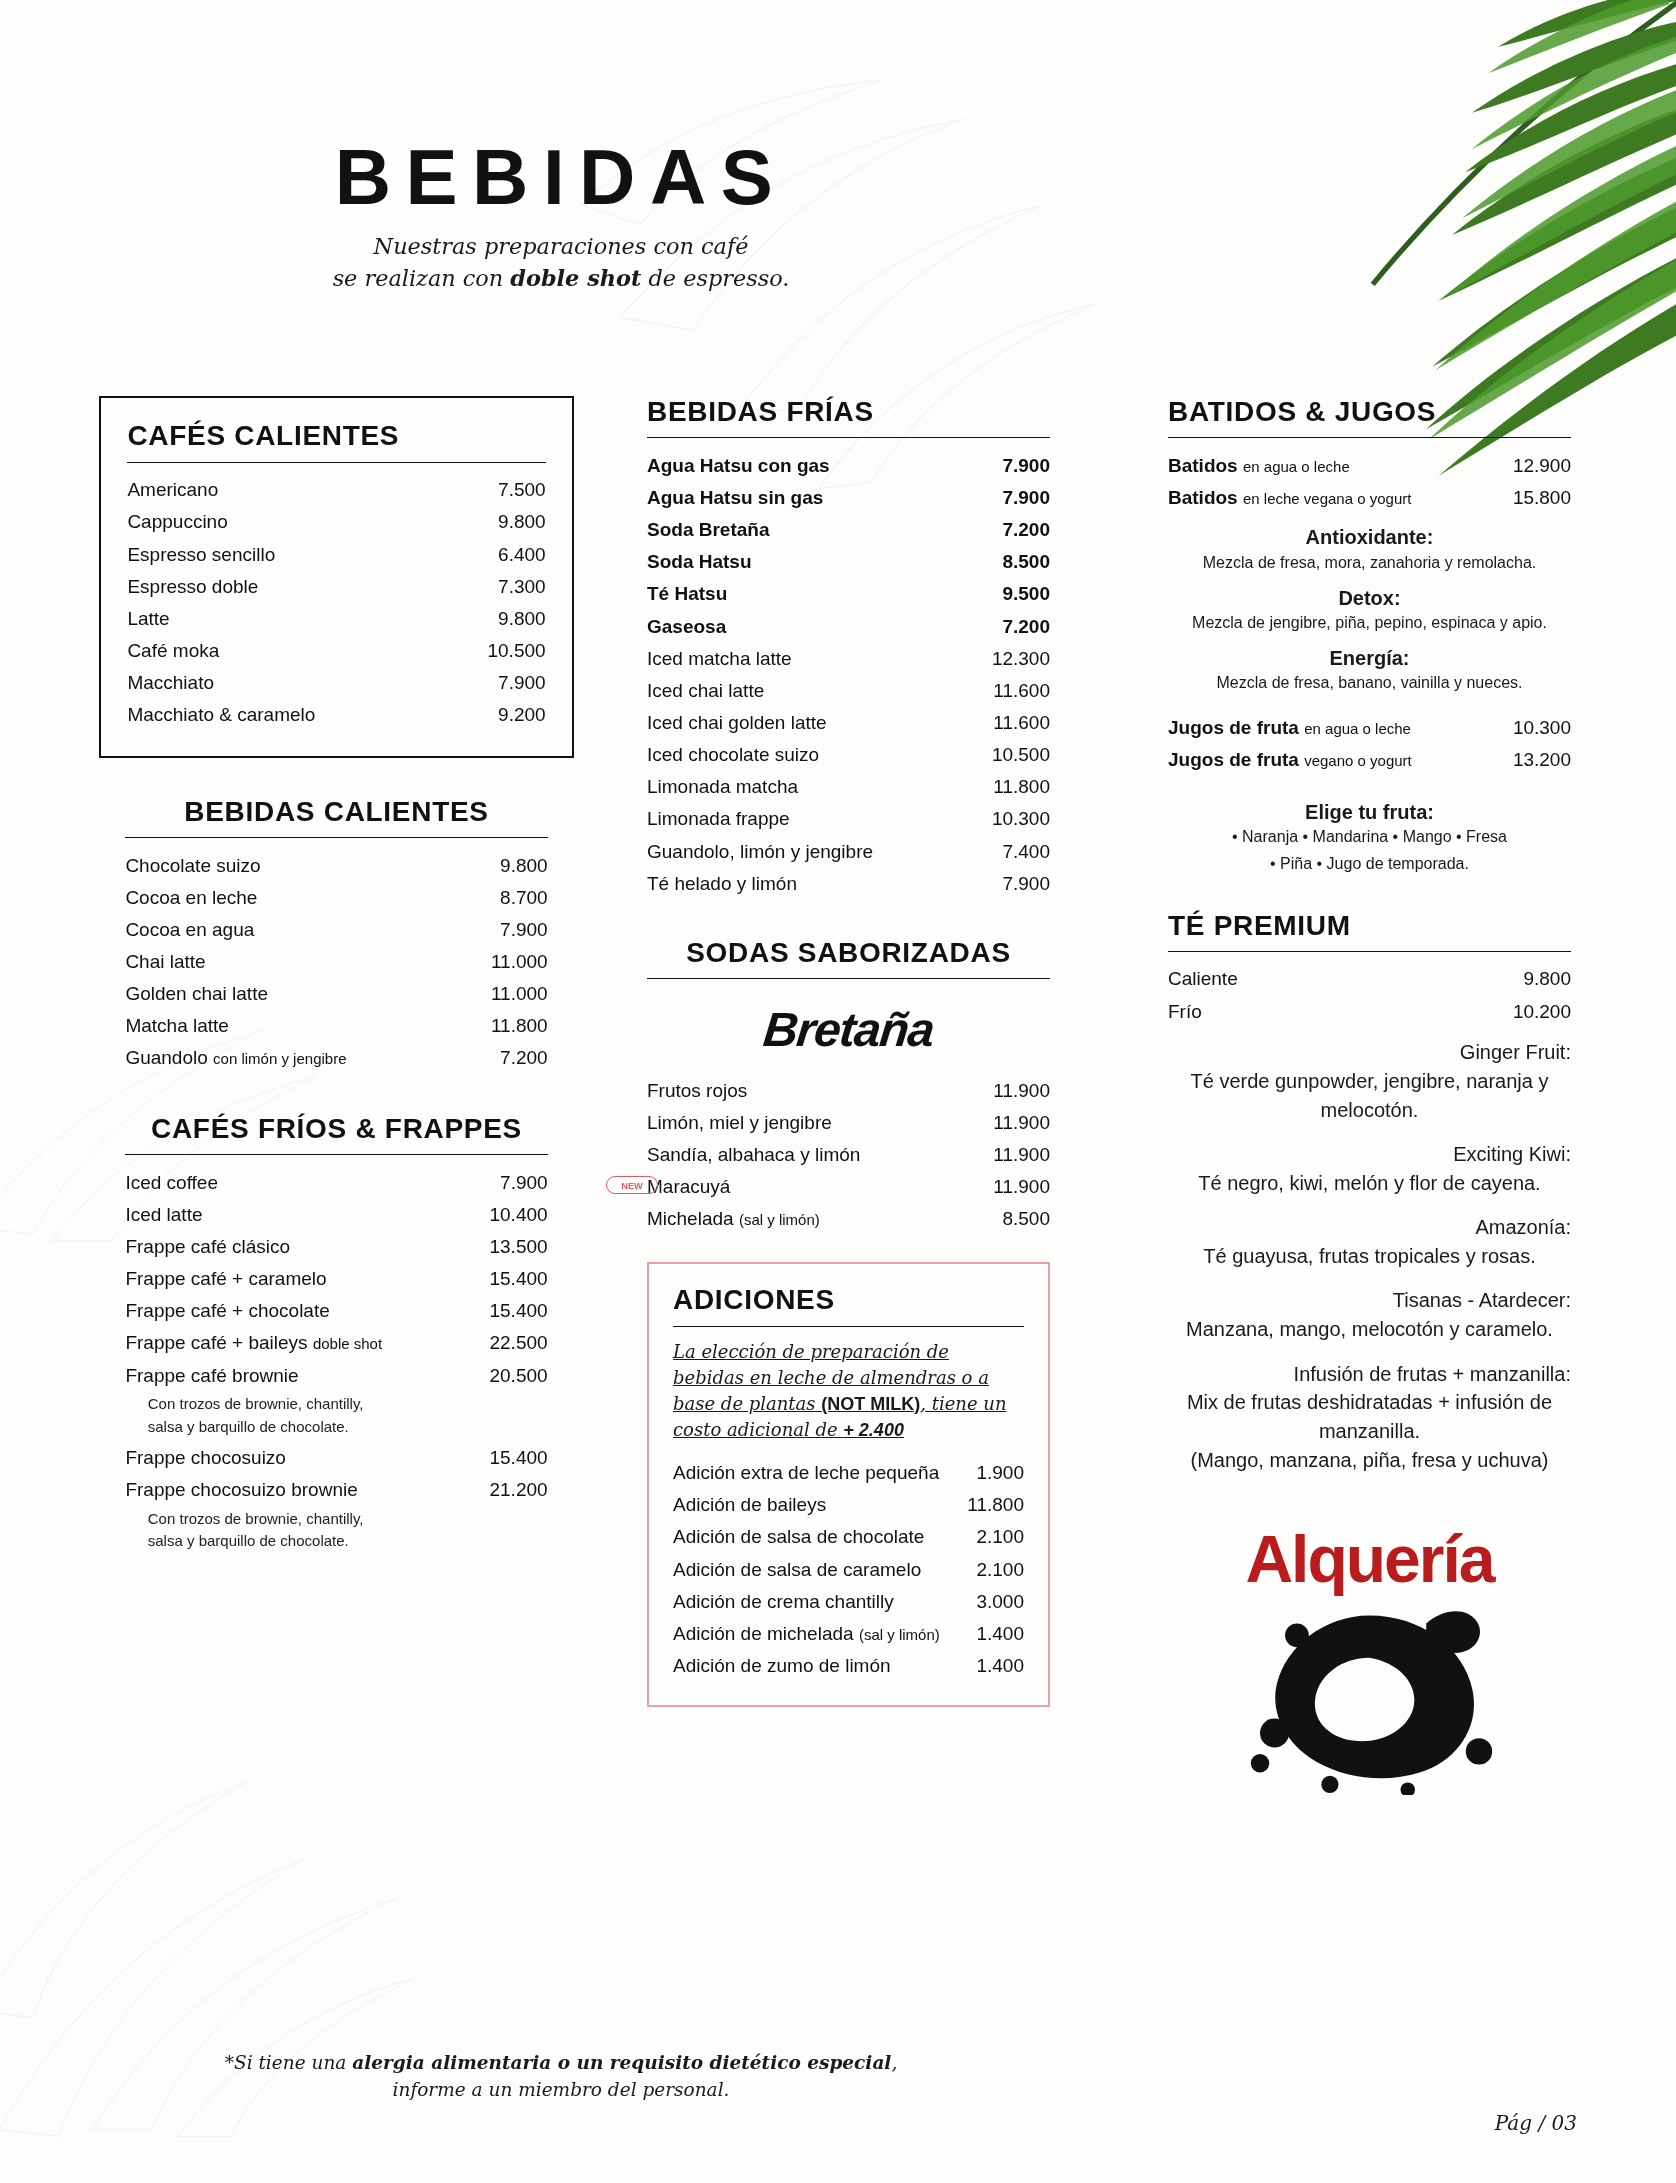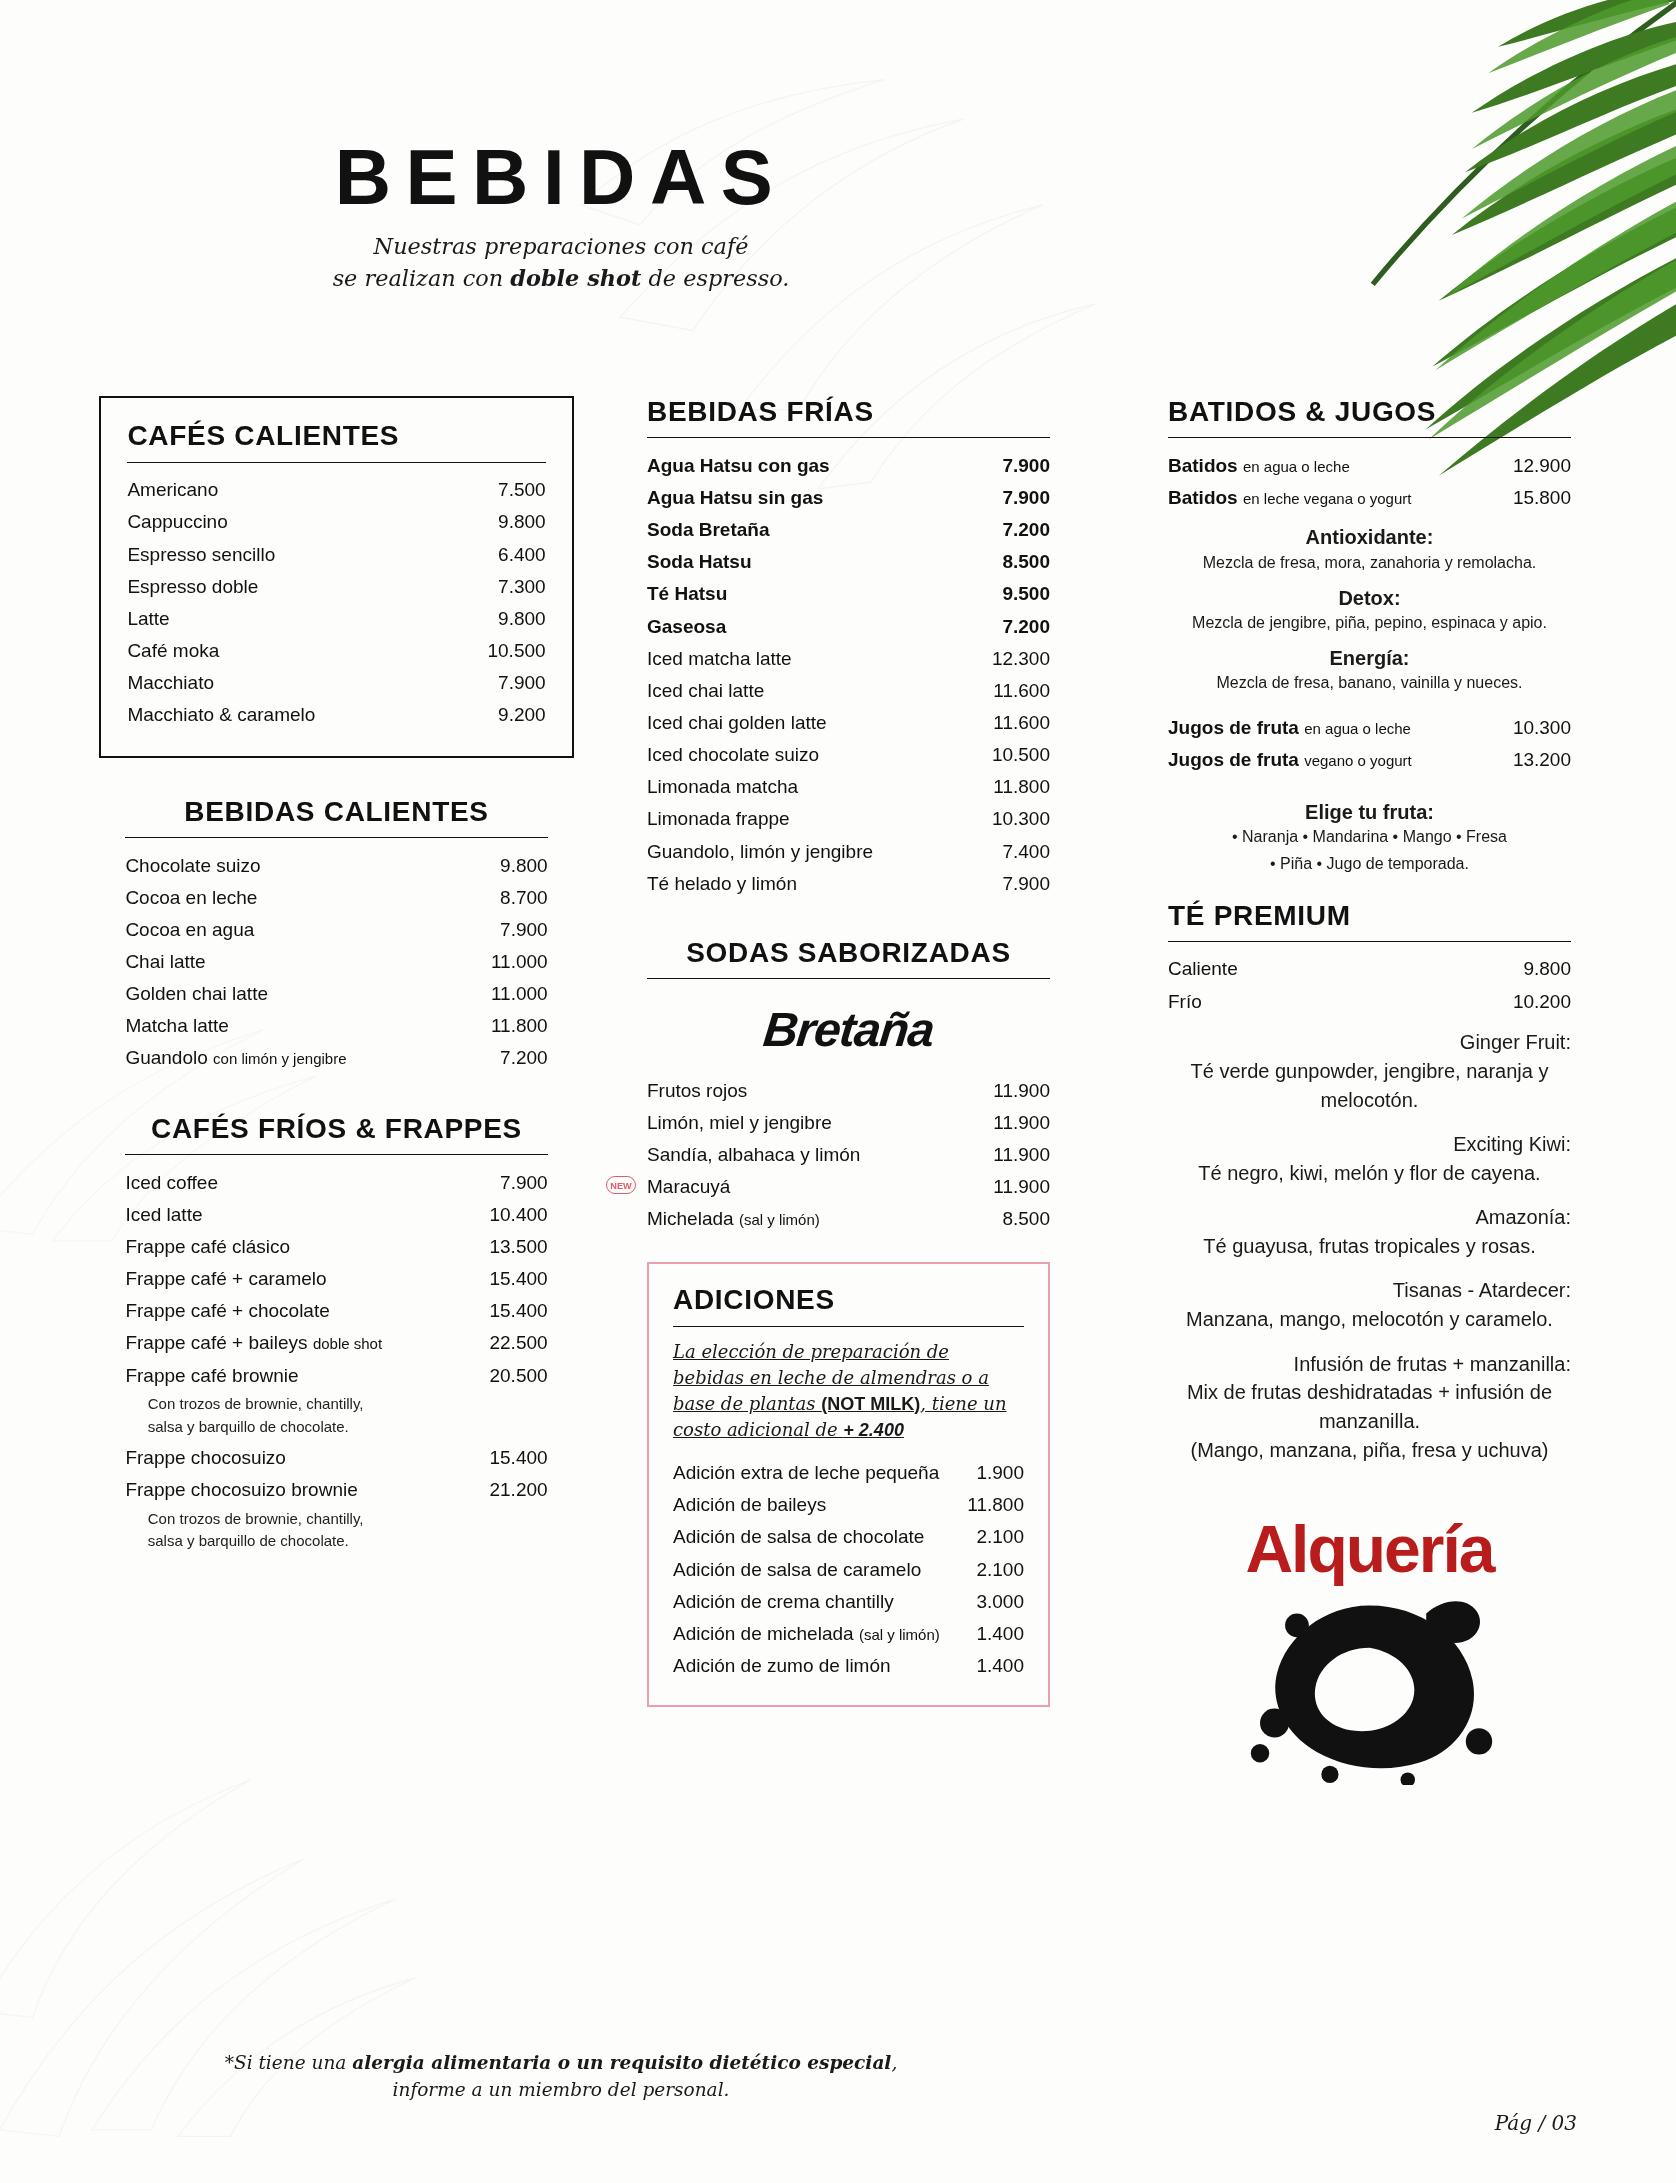--- a/index.html
+++ b/index.html
@@ -109,21 +109,21 @@
     text-align:center; font-size:16px; line-height:1.5; margin-bottom:2.6px;
   }
 
   
   .tea-name { text-align:right; font-weight:normal; font-size:20px; margin:18.5px 0 2.6px 0; }
   .tea-desc { text-align:center; font-size:20px; line-height:1.45; }
 
   
   .new-badge {
     display:inline-block;
-    width:30px;height:18.5px;line-height:18.5px;
+    width:52px;height:18.5px;line-height:18.5px;
     border-radius:9.2px;
     border:1.3px solid #e05a6b;
     color:#e05a6b;
     font-size:9.2px; font-weight:bold; text-align:center;
     margin-right:6.6px;
     vertical-align:middle;
     position:absolute; left:-41px; top:4px;
   }
   .row.withbadge { position:relative; }
 
@@ -520,21 +520,21 @@
               <span class="nm"><b>Jugos de fruta</b> <span class="sub">vegano o yogurt</span></span>
               <span class="pr">13.200</span>
             </div>
         </div>
 
         <div class="c-head" style="margin-top:24px;">Elige tu fruta:</div>
         <div class="c-desc">• Naranja • Mandarina • Mango • Fresa</div>
         <div class="c-desc">• Piña • Jugo de temporada.</div>
       </div>
 
-      <div style="margin-top:24px;">
+      <div style="margin-top:34px;">
         <div class="sec-title">TÉ PREMIUM</div>
         <div class="rule"></div>
         <div class="items">
           <div class="row">
               <span class="nm">Caliente</span>
               <span class="pr">9.800</span>
             </div>
           <div class="row">
               <span class="nm">Frío</span>
               <span class="pr">10.200</span>

